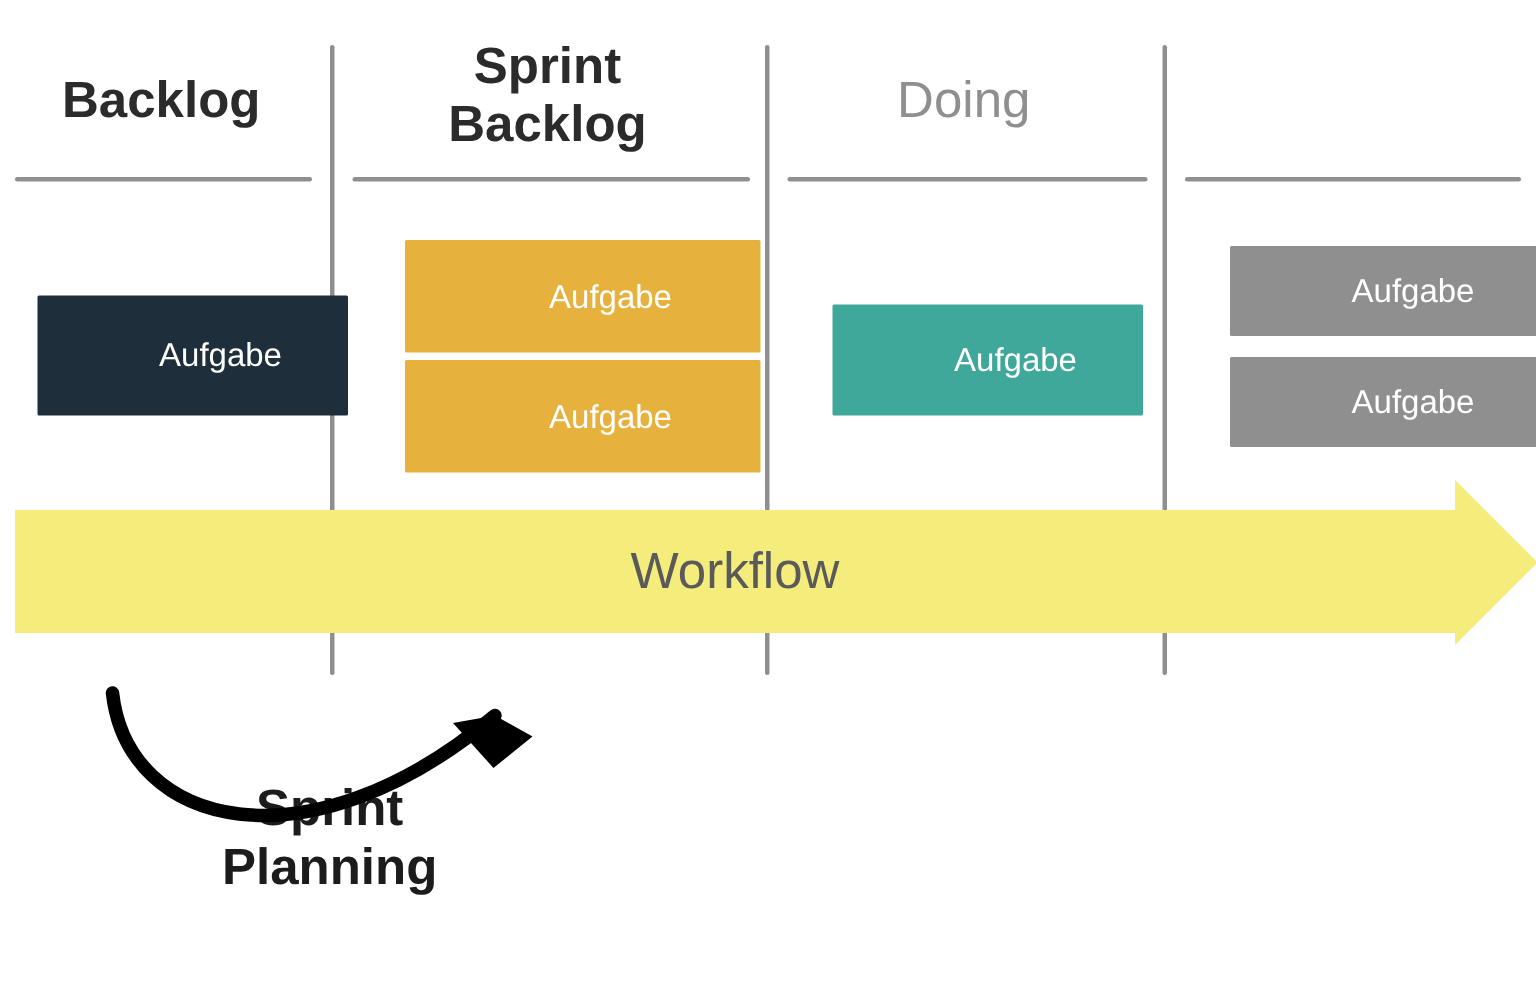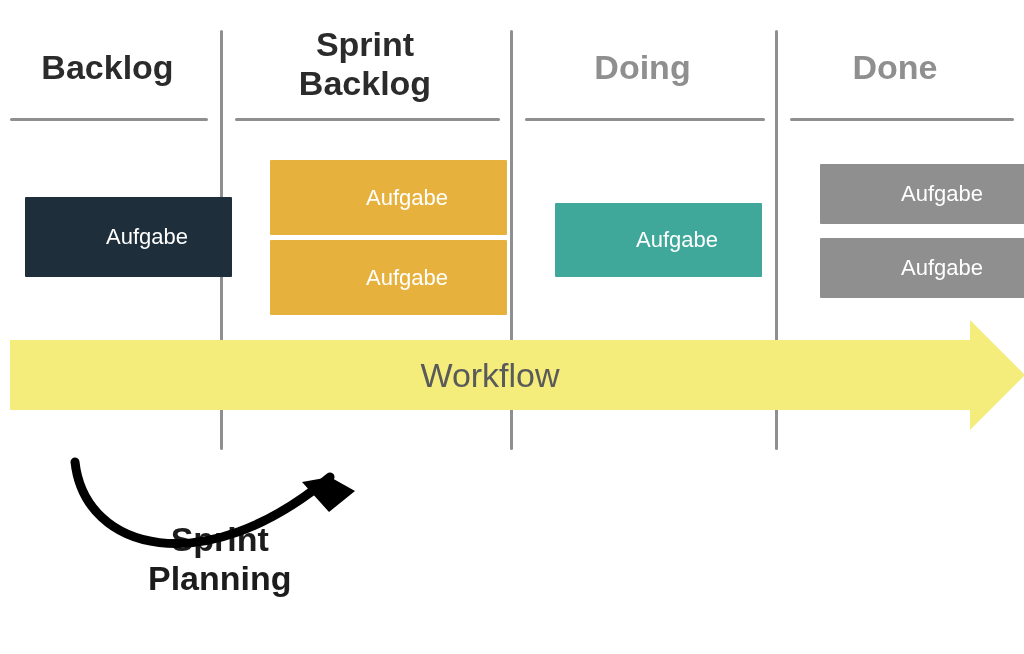--- a/index.html
+++ b/index.html
@@ -45,21 +45,21 @@
   .col-header {
     position: absolute;
     top: 25px;
     width: 220px;
     text-align: center;
     font-weight: 800;
     font-size: 34px;
     line-height: 1.15;
     color: #2b2b2b;
   }
-  .col-header.grey { color: #8f8f8f; font-weight: 700; }
+  .col-header.grey { color: #8f8f8f; font-weight: 400; }
   .ch1 { left: 0;   width: 215px; top: 48px; }
   .ch2 { left: 225px; width: 280px; }
   .ch3 { left: 515px; width: 255px; top: 48px; }
   .ch4 { left: 780px; width: 230px; top: 48px; }
 
   
   .card {
     position: absolute;
     color: #ffffff;
     font-size: 22px;
@@ -86,21 +86,21 @@
 
   
   .c-d1 { left: 820px; top: 164px; width: 170px; height: 60px; }
   .c-d2 { left: 820px; top: 238px; width: 170px; height: 60px; }
 
   
   .workflow-bar {
     position: absolute;
     left: 10px;
     top: 340px;
-    height: 70px;
+    height: 82px;
     width: 960px;
     background: #f4ec7b;
     display: flex;
     align-items: center;
     justify-content: center;
     font-size: 34px;
     color: #5a5a5a;
     z-index: 5;
   }
   .workflow-head {
@@ -145,21 +145,20 @@
   <div class="vline v3"></div>
 
   <div class="hline h1"></div>
   <div class="hline h2"></div>
   <div class="hline h3"></div>
   <div class="hline h4"></div>
 
   <div class="col-header ch1">Backlog</div>
   <div class="col-header ch2">Sprint<br>Backlog</div>
   <div class="col-header grey ch3">Doing</div>
-  <div class="col-header grey ch4">Done</div>
 
   <div class="card dark c-backlog">Aufgabe</div>
 
   <div class="card gold c-sb1">Aufgabe</div>
   <div class="card gold c-sb2">Aufgabe</div>
 
   <div class="card teal c-doing">Aufgabe</div>
 
   <div class="card grey c-d1">Aufgabe</div>
   <div class="card grey c-d2">Aufgabe</div>

